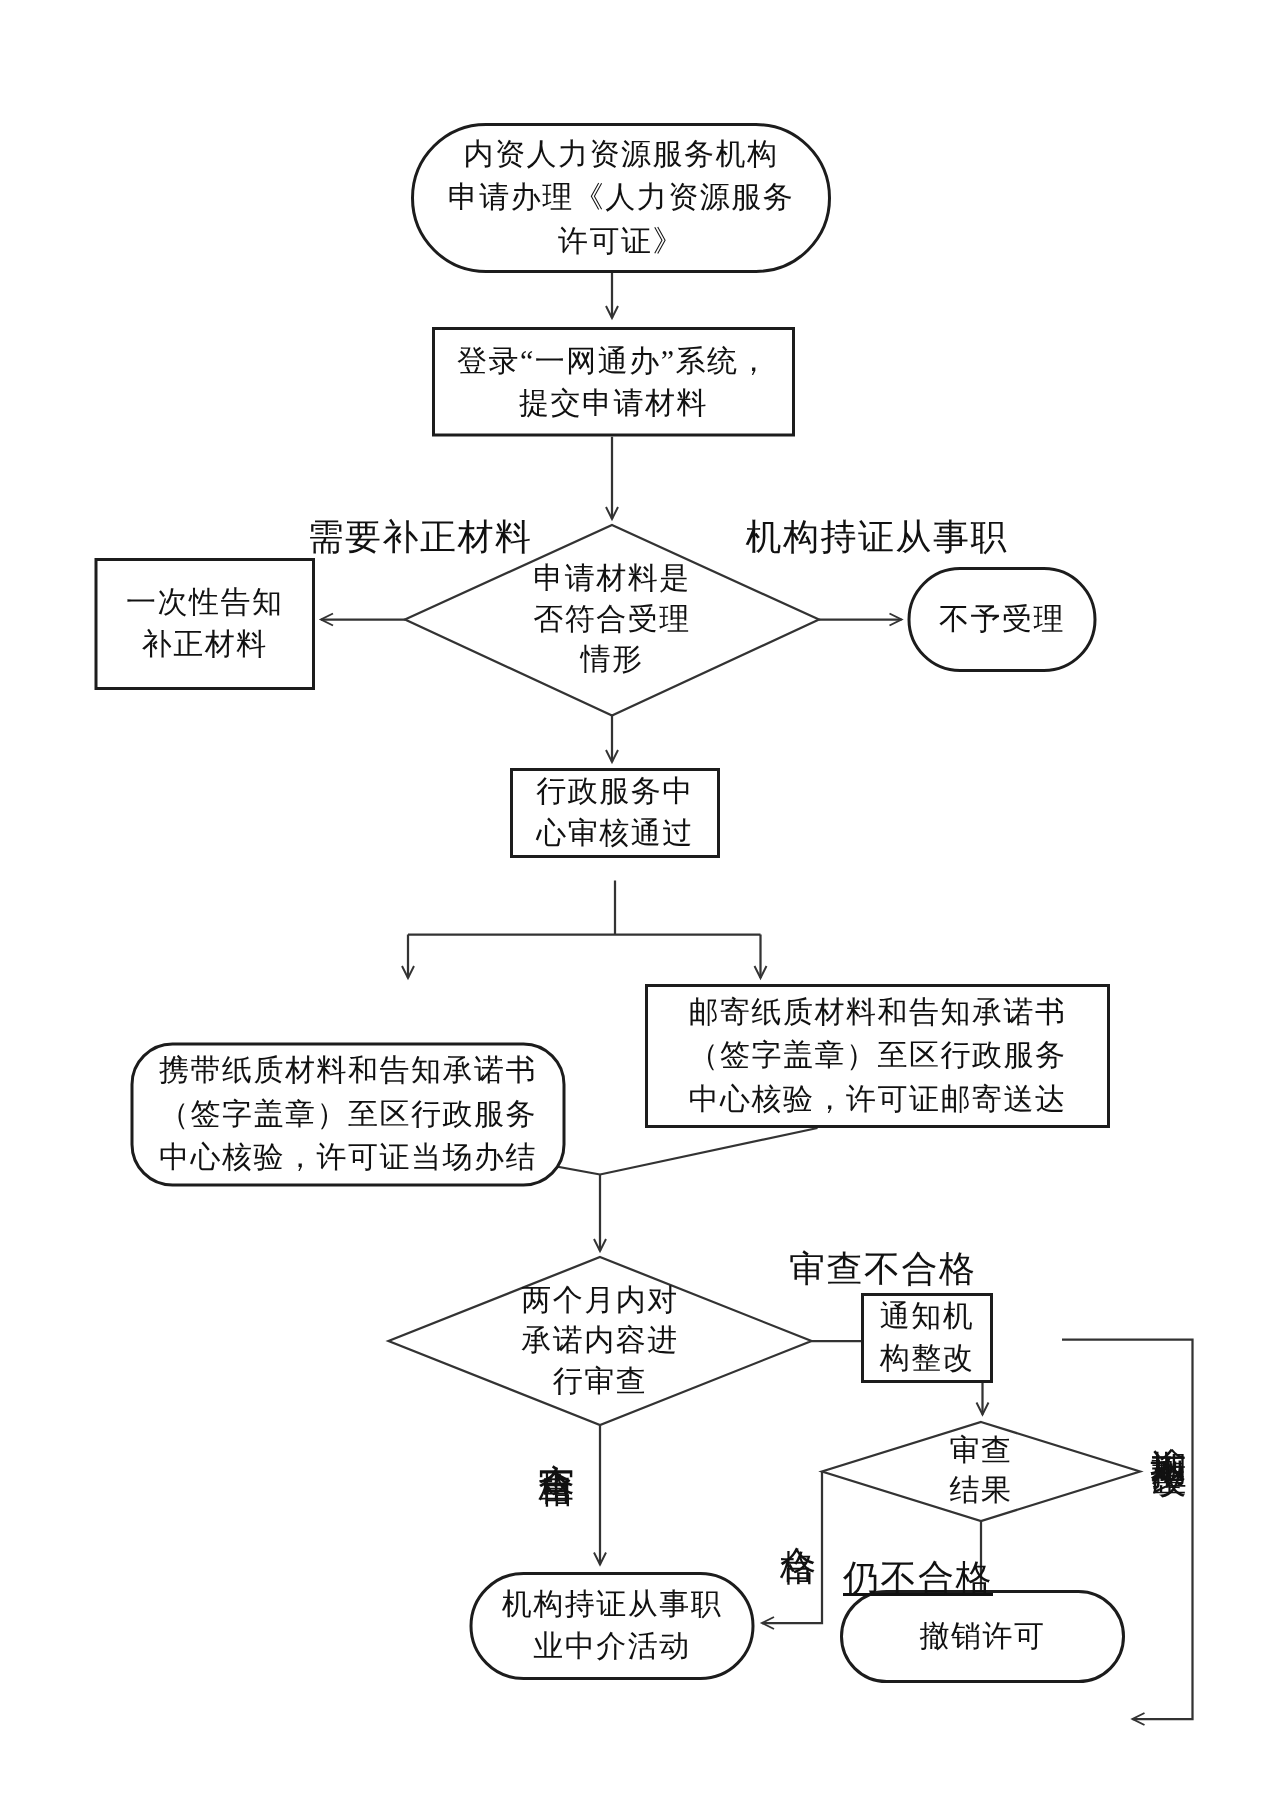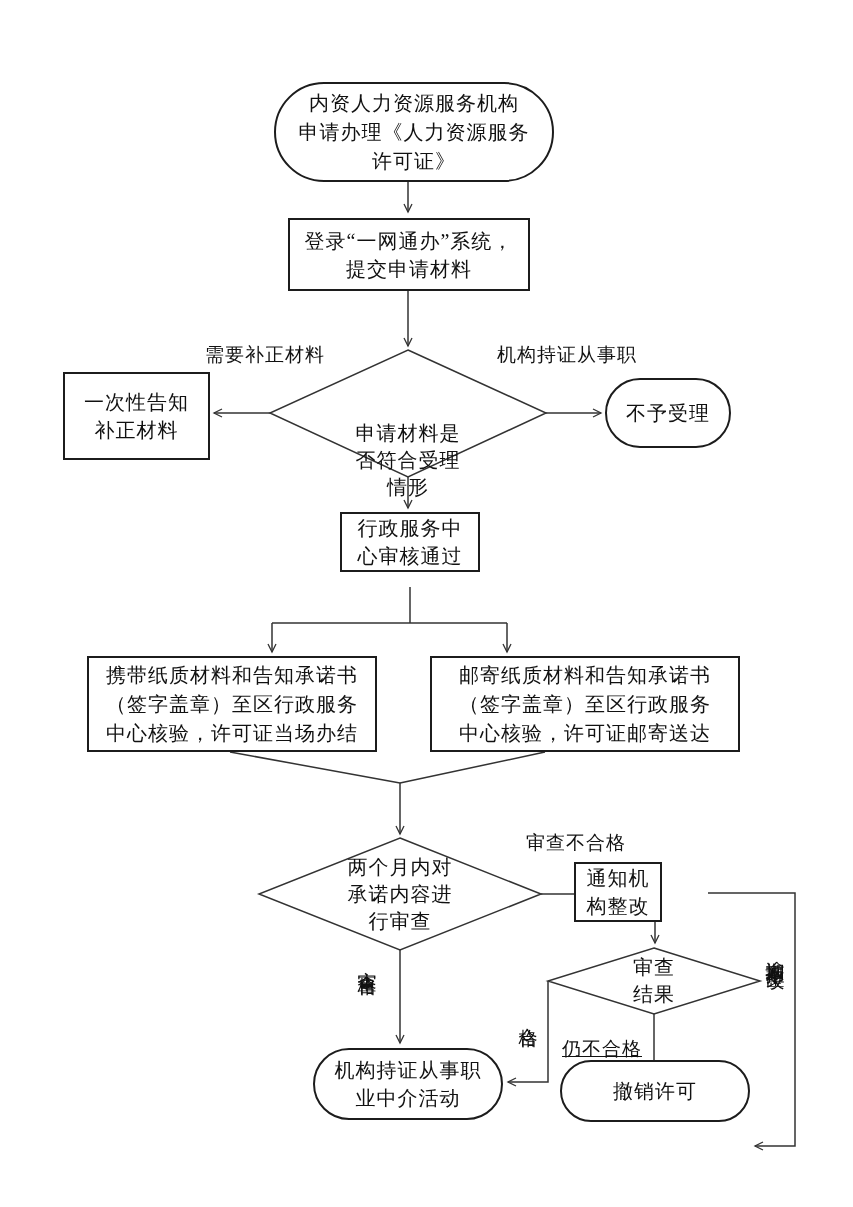--- a/index.html
+++ b/index.html
@@ -43,44 +43,44 @@
     text-align: center;
     white-space: pre-line;
     font-size: 20px;
     line-height: 27px;
     letter-spacing: 1px;
     background: transparent;
     z-index: 2;
   }
   .edge-label {
     position: absolute;
-    font-size: 19px;
+    font-size: 24px;
     letter-spacing: 1px;
     white-space: pre-line;
     z-index: 3;
   }
   .edge-label.vertical {
     writing-mode: vertical-rl;
     text-orientation: upright;
     letter-spacing: 2px;
   }
 
   
   #node-start   { left: 274px; top: 82px;  width: 280px; height: 100px; border-radius: 50px; line-height: 29px; }
   #node-login   { left: 288px; top: 218px; width: 242px; height: 73px; }
   #node-supplement { left: 63px;  top: 372px; width: 147px; height: 88px; }
   #node-reject  { left: 605px; top: 378px; width: 126px; height: 70px; border-radius: 35px; }
   #node-review  { left: 340px; top: 512px; width: 140px; height: 60px; }
-  #node-carry   { left: 87px;  top: 656px; width: 290px; height: 96px; line-height: 29px; }
+  #node-carry   { left: 87px;  top: 695px; width: 290px; height: 96px; line-height: 29px; border-radius: 28px; }
   #node-mail    { left: 430px; top: 656px; width: 310px; height: 96px; line-height: 29px; }
   #node-notify  { left: 574px; top: 862px; width: 88px; height: 60px; }
   #node-license { left: 313px; top: 1048px; width: 190px; height: 72px; border-radius: 42px; }
   #node-revoke  { left: 560px; top: 1060px; width: 190px; height: 62px; border-radius: 31px; }
 
-  #text-decision1 { left: 308px; top: 373px; width: 200px; height: 80px; margin-top: 47px; }
+  #text-decision1 { left: 308px; top: 373px; width: 200px; height: 80px; }
   #text-decision2 { left: 300px; top: 854px; width: 200px; height: 80px; }
   #text-decision3 { left: 604px; top: 955px; width: 100px; height: 52px; }
 
   #label-need-supplement { left: 205px; top: 342px; }
   #label-not-acceptable  { left: 497px; top: 342px; }
   #label-review-fail     { left: 502px; top: 830px; margin-left: 24px; }
   #label-review-pass     { left: 354px; top: 956px;  height: 120px; }
   #label-pass            { left: 515px; top: 1012px; height: 62px; }
   #label-still-fail      { left: 562px; top: 1036px; text-decoration: underline; }
   #label-overdue         { left: 762px; top: 946px;  height: 130px; }

